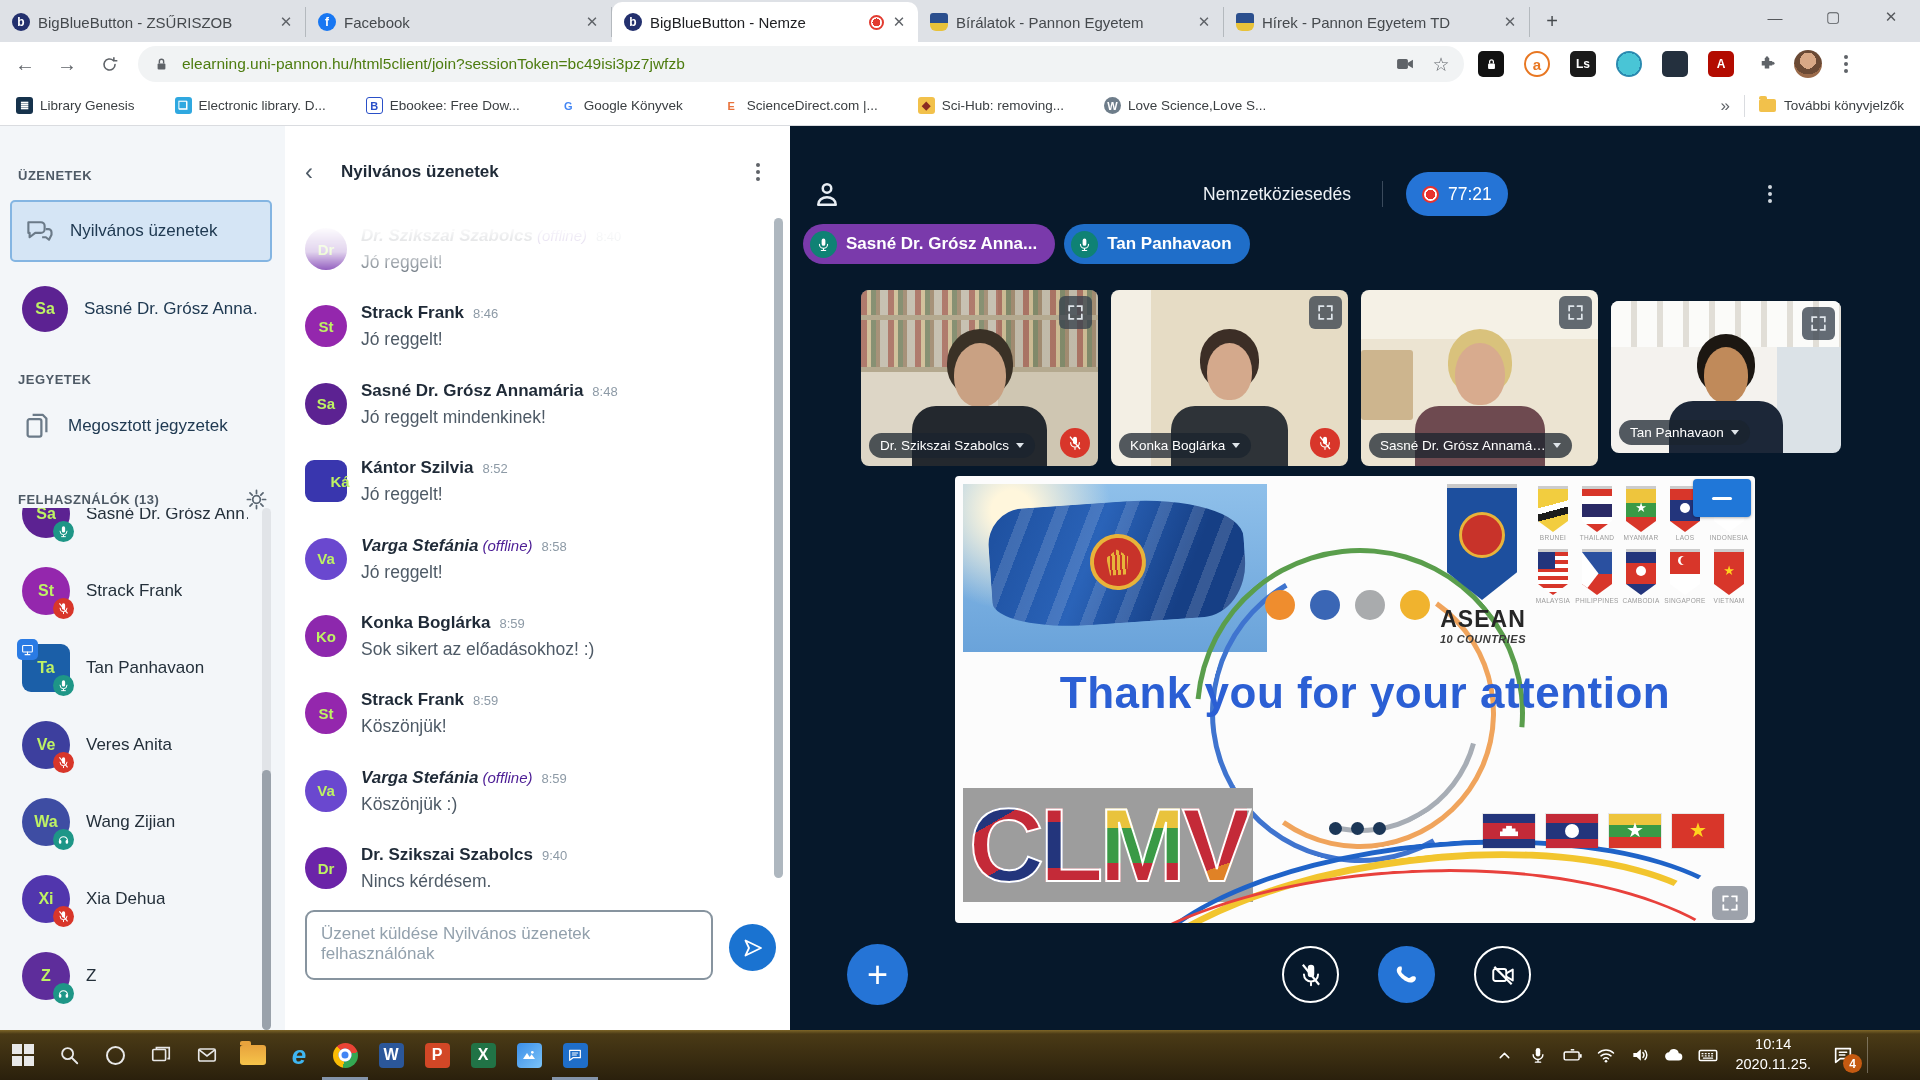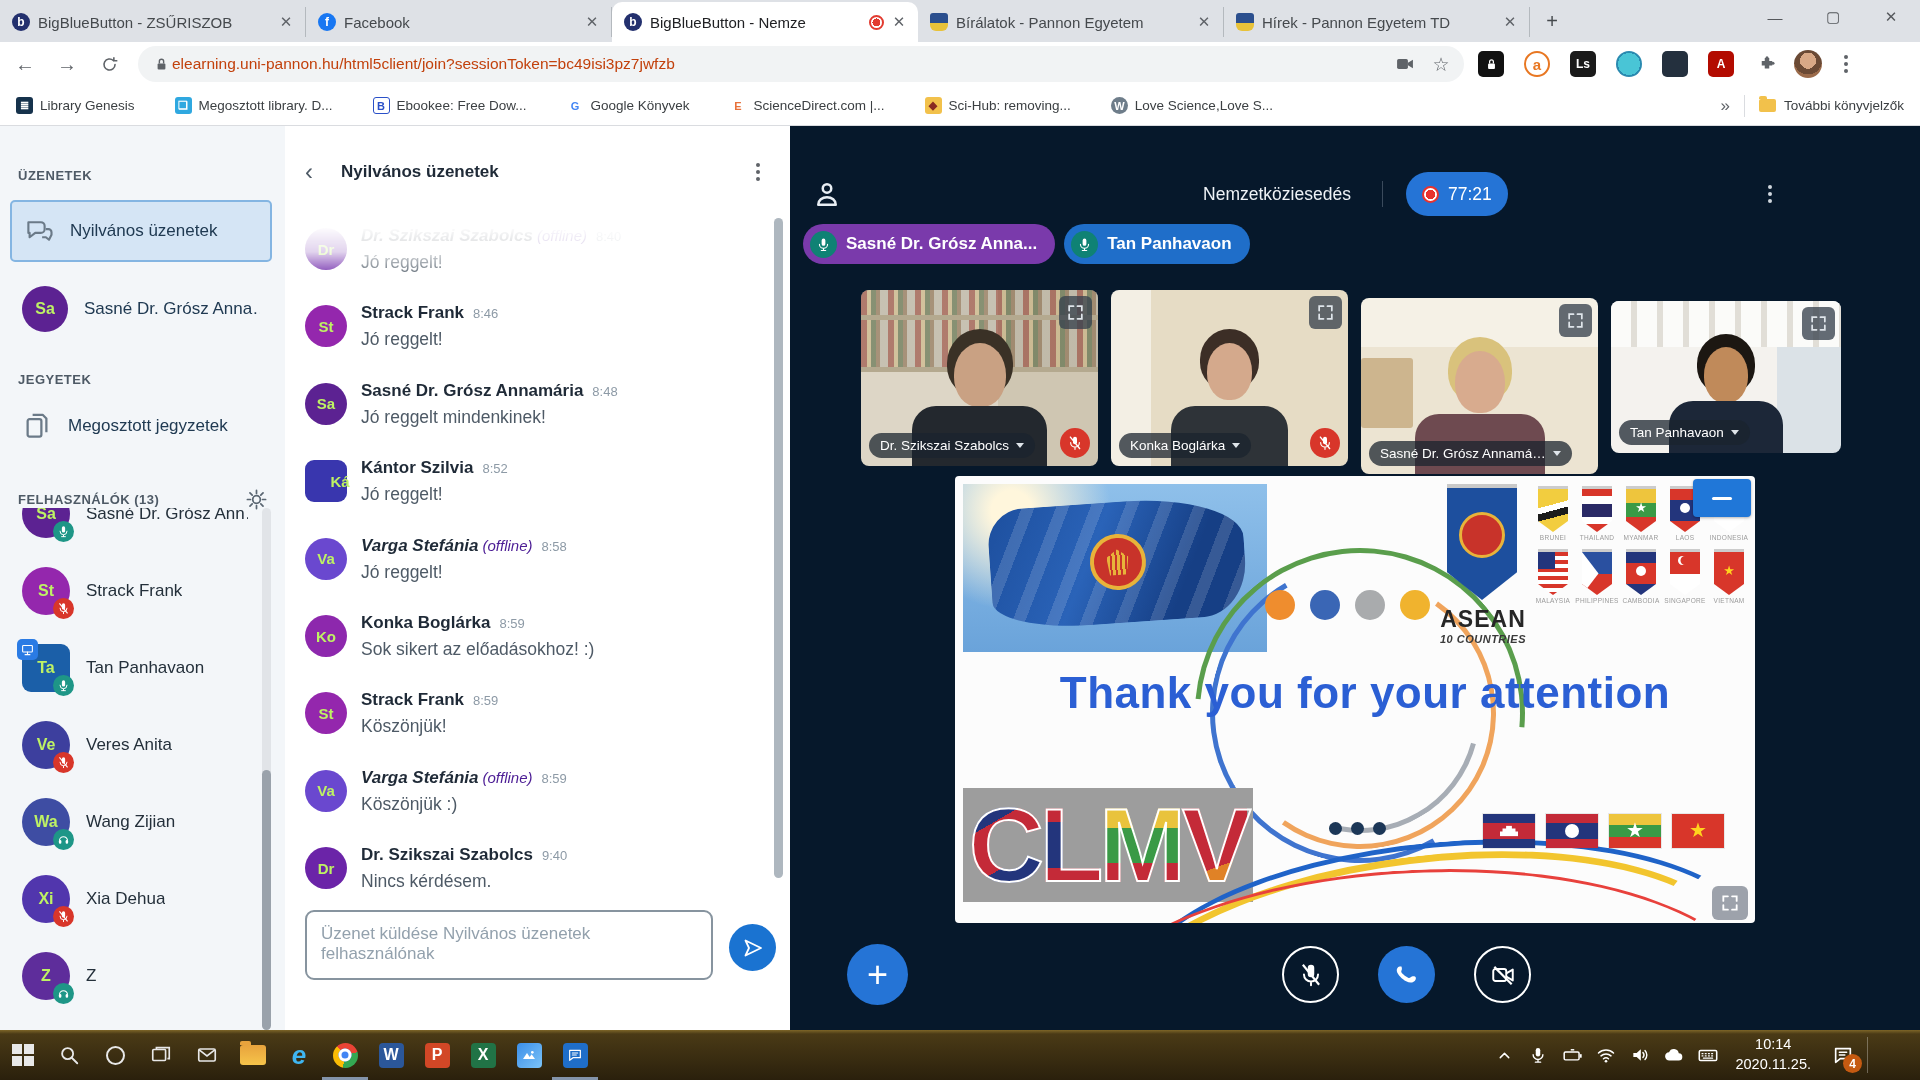--- a/index.html
+++ b/index.html
@@ -19,21 +19,21 @@
   .fav-facebook { background:#1877f2; }
   .fav-pannon { background:linear-gradient(180deg,#2b4f8e 55%,#e8c23a 55%); border-radius:3px 3px 6px 6px; }
   .rec-ind { width:15px; height:15px; border-radius:50%; border:2.5px solid #e23b30; background:radial-gradient(circle,#e23b30 0 4px,#fff 4px); margin-right:6px; flex:none; }
   #newtab-btn { width:28px; height:28px; margin:0 0 7px 8px; border-radius:50%; color:#45494d; font-size:20px; display:flex; align-items:center; justify-content:center; }
   #win-controls { position:absolute; right:0; top:0; height:34px; display:flex; }
   .winbtn { width:58px; height:34px; display:flex; align-items:center; justify-content:center; color:#55585c; font-size:15px; }
 
   #toolbar { position:absolute; left:0; top:42px; width:1920px; height:44px; background:#fff; display:flex; align-items:center; }
   .navbtn { width:34px; height:34px; margin-left:8px; display:flex; align-items:center; justify-content:center; color:#5f6368; font-size:20px; }
   #omnibox { position:relative; margin-left:12px; width:1326px; height:36px; background:#f1f3f4; border-radius:18px; display:flex; align-items:center; padding:0 12px; }
-  #omnibox .url { font-size:15.5px; color:#c2410c; flex:1; white-space:nowrap; overflow:hidden; }
+  #omnibox .url { font-size:15.5px; color:#4d7c0f; margin-left:10px; flex:1; white-space:nowrap; overflow:hidden; }
   .mini-icon { width:22px; height:22px; display:flex; align-items:center; justify-content:center; color:#5f6368; flex:none; }
   #ext-row { display:flex; align-items:center; margin-left:14px; gap:20px; }
   .ext-icon { width:26px; height:26px; border-radius:5px; display:flex; align-items:center; justify-content:center; font-weight:bold; font-size:15px; }
   #profile-avatar { width:28px; height:28px; border-radius:50%; background:radial-gradient(circle at 50% 38%, #d8a886 0 36%, #6b4a35 36% 62%, #9a6a4a 62%); margin-left:14px; }
   .kebab { display:flex; flex-direction:column; gap:3px; align-items:center; justify-content:center; width:24px; height:24px; }
   .kebab i { width:4px; height:4px; border-radius:50%; background:#5f6368; }
 
   #bookmarksbar { position:absolute; left:0; top:86px; width:1920px; height:40px; background:#fff; border-bottom:1px solid #dadce0; display:flex; align-items:center; padding:0 16px; }
   .bm { display:flex; align-items:center; margin-right:40px; font-size:13.5px; color:#3c4043; white-space:nowrap; }
   .bm-icon { width:17px; height:17px; margin-right:7px; border-radius:3px; display:flex; align-items:center; justify-content:center; font-size:11px; font-weight:bold; flex:none; }
@@ -102,21 +102,21 @@
   .cam-exp { position:absolute; top:6px; right:6px; width:33px; height:33px; border-radius:6px; background:rgba(56,66,78,.78); display:flex; align-items:center; justify-content:center; }
   .cam-mute { position:absolute; right:8px; bottom:8px; width:30px; height:30px; border-radius:50%; background:#d8362a; display:flex; align-items:center; justify-content:center; }
   .person-hair,.person-head,.person-body { position:absolute; }
   .person-hair { border-radius:50% 50% 45% 45%; }
   .person-head { border-radius:50% 50% 46% 46%; }
   .person-body { border-radius:24px 24px 0 0; bottom:0; }
   .scene-bookshelf { background:linear-gradient(90deg,#ddd6c6 0 58%,#cfc6b2 58%); }
   .scene-bookshelf .books { position:absolute; left:0; top:0; width:100%; height:46%; background:repeating-linear-gradient(90deg,#8a3024 0 6px,#c9b17a 6px 10px,#41582f 10px 15px,#7a5a3a 15px 19px,#b5b0a2 19px 27px); opacity:.55; }
   .scene-bookshelf .shelf { position:absolute; left:0; width:100%; height:5px; background:#b4a98f; }
   .scene-beige { background:linear-gradient(90deg,#f3efe4 0 17%,#e6dcc5 17%); }
-  .scene-office { background:linear-gradient(180deg,#f5f1e6 0 28%,#ece4d2 28%);margin-top:8px; }
+  .scene-office { background:linear-gradient(180deg,#f5f1e6 0 28%,#ece4d2 28%); }
   .scene-office .shelfL { position:absolute; left:0; top:34%; width:22%; height:40%; background:#cdb58e; border-radius:3px; }
   .scene-bright { background:linear-gradient(90deg,#f4f2ee 0 72%,#dbe2e7 72%); }
   .scene-bright .ceil { position:absolute; left:0; top:0; width:100%; height:30%; background:repeating-linear-gradient(90deg,#fbfbf9 0 20px,#e1ded7 20px 26px); }
 
   #slide { position:absolute; left:165px; top:350px; width:800px; height:447px; background:#fcfcfc; border-radius:4px; overflow:hidden; }
   #flag-photo { position:absolute; left:8px; top:8px; width:304px; height:168px; overflow:hidden; background:radial-gradient(circle at 16% 16%, #fff6dc 0 7%, rgba(255,255,255,0) 34%), linear-gradient(180deg,#8fc0ea,#6aa3da); }
   #flag-cloth { position:absolute; left:9%; top:11%; width:84%; height:72%; background:linear-gradient(115deg,#1d4f9e, #2a63b8 40%, #163f85 75%), #1d4f9e; border-radius:14% 46% 18% 38% / 30% 36% 46% 24%; transform:rotate(-4deg); }
   #flag-cloth::before { content:""; position:absolute; inset:0; border-radius:inherit; background:repeating-linear-gradient(115deg, rgba(255,255,255,.14) 0 12px, transparent 12px 32px); }
   #flag-emblem { position:absolute; left:50%; top:50%; width:56px; height:56px; margin:-28px 0 0 -28px; border-radius:50%; background:#c8332a; border:4px solid #e8b33a; }
   #flag-emblem::after { content:""; position:absolute; left:50%; top:50%; width:22px; height:26px; transform:translate(-50%,-50%); background:repeating-linear-gradient(90deg,#e8b33a 0 3px, #c8332a 3px 5px); clip-path:polygon(50% 0,100% 30%,88% 100%,12% 100%,0 30%); }
@@ -400,21 +400,21 @@
   </div>
 
   <div id="bookmarksbar">
     <div id="bm-holder" style="display:flex;align-items:center;">
         <div class="bm">
           <span class="bm-icon" style="background:#16324c;color:#fff">≣</span>
           <span>Library Genesis</span>
         </div>
         <div class="bm">
           <span class="bm-icon" style="background:#2fa8e0;color:#fff">❏</span>
-          <span>Megosztott library. D...</span>
+          <span>Electronic library. D...</span>
         </div>
         <div class="bm">
           <span class="bm-icon" style="background:#fff;border:1.5px solid #2a50c8;color:#2a50c8">B</span>
           <span>Ebookee: Free Dow...</span>
         </div>
         <div class="bm">
           <span class="bm-icon" style="background:#fff;color:#4285f4">G</span>
           <span>Google Könyvek</span>
         </div>
         <div class="bm">

